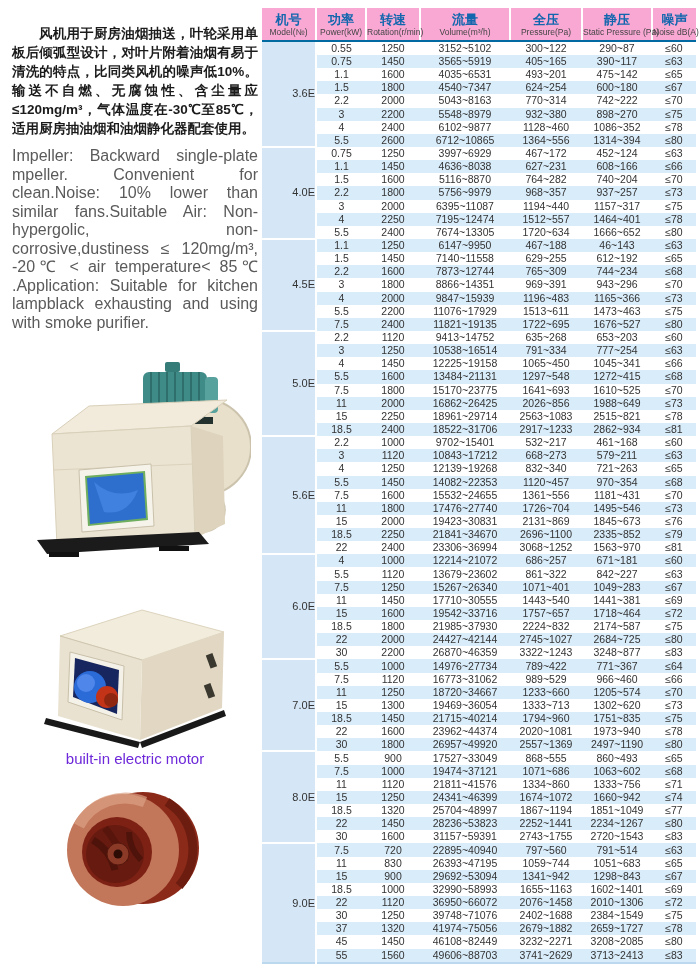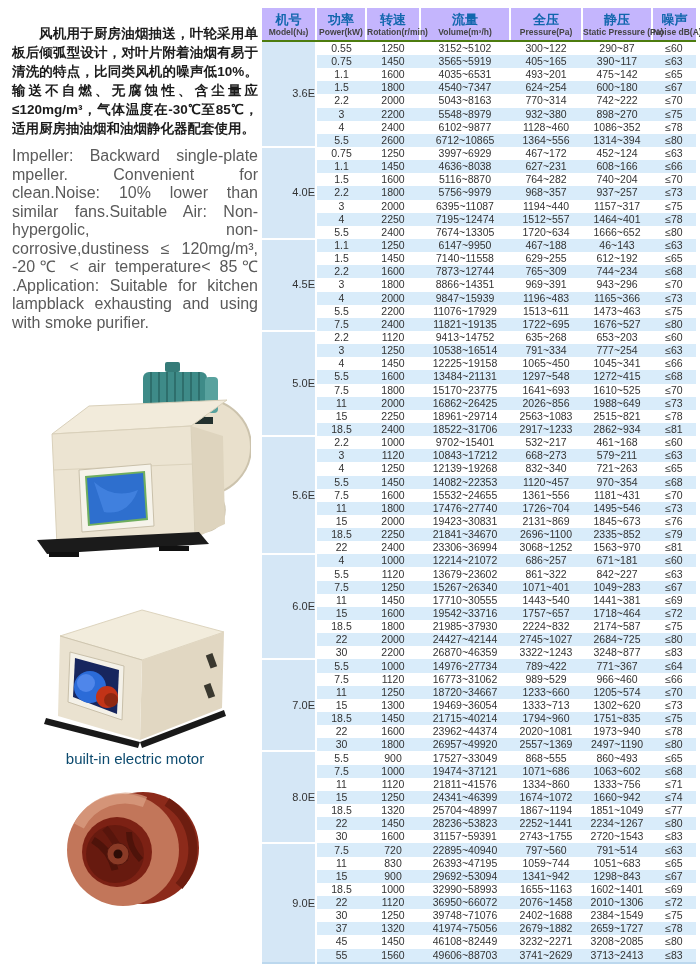--- a/index.html
+++ b/index.html
@@ -10,31 +10,31 @@
   
   .left { position:absolute; left:12px; top:24px; width:246px; }
   .cn-intro { font-size:13.5px; line-height:19px; font-weight:bold; color:#1b1b1b;
     text-align:justify; text-indent:2em; }
   .en-intro { margin-top:9px; font-size:16px; line-height:18.5px; color:#5a5a5a;
     text-align:justify; }
   .photo { display:block; margin:0 auto; }
   .p1 { margin-top:10px; }
   .p3 { margin-top:12px; }
   .cap-cn { text-align:center; font-size:14px; font-weight:bold; color:#111; margin-top:2px; }
-  .cap-en { text-align:center; font-size:15px; color:#0c4a6e; line-height:18px; }
+  .cap-en { text-align:center; font-size:15px; color:#6d28d9; line-height:18px; }
 
   
   .tablewrap { position:absolute; left:262px; top:8px; width:434px; }
   table { border-collapse:collapse; table-layout:fixed; width:434px;
     border-bottom:2px solid #bcd8ee; }
-  thead th { background:#c4b5fd; border-left:2px solid #fff;
-    border-bottom:2px solid #4d7c0f; padding:4px 0 3px; vertical-align:middle; }
+  thead th { background:#f9a8d4; border-left:2px solid #fff;
+    border-bottom:2px solid #0369a1; padding:4px 0 3px; vertical-align:middle; }
   thead th:first-child { border-left:none; }
   .hcn { font-size:13px; font-weight:bold; color:#1166ad; line-height:15px; text-align:center; }
-  .hen { font-size:8.5px; font-weight:bold; color:#444; line-height:10px;
+  .hen { font-size:8.5px; font-weight:normal; color:#444; line-height:10px;
     text-align:center; white-space:nowrap; }
   tbody td { height:13.15px; line-height:13px; font-size:10.5px; color:#333;
     text-align:center; padding:0; white-space:nowrap; overflow:hidden; }
   tr.alt td { background:#d9ecfa; }
   td.model { background:#d5e7f6 !important; border-right:2px solid #fff;
     border-top:2px solid #fff; font-size:11px; color:#333;text-align:right; }
 </style>
 </head>
 <body>
 

